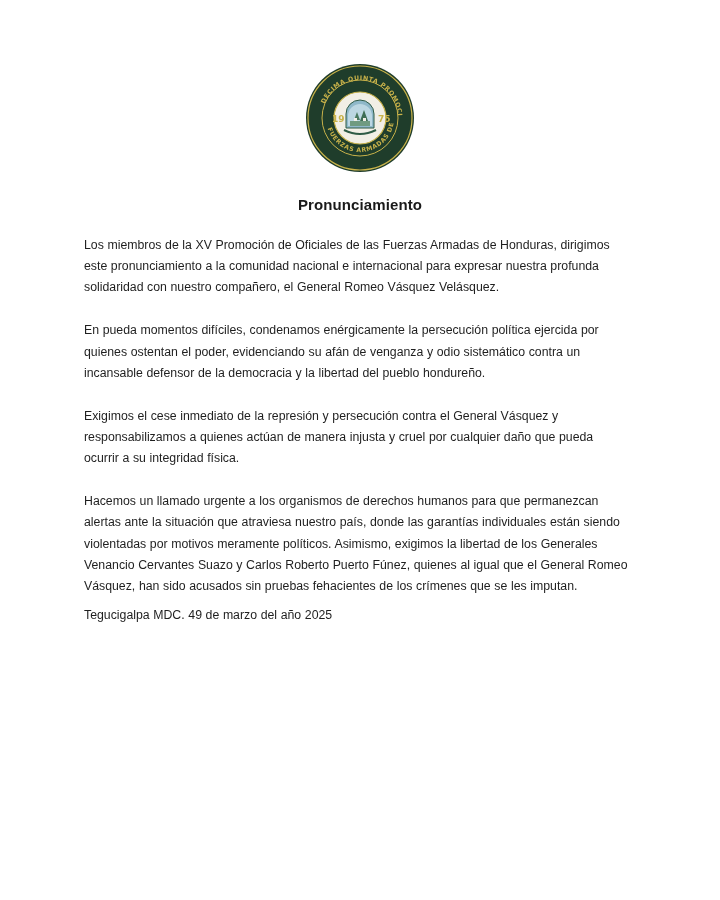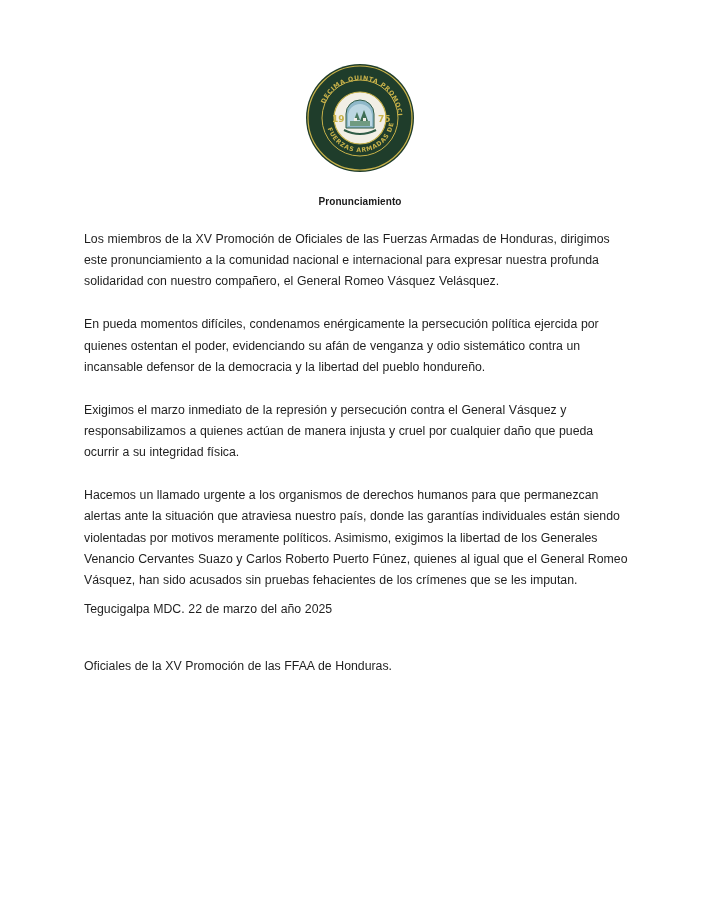--- a/index.html
+++ b/index.html
@@ -33,21 +33,21 @@
   .seal {
     width: 112px;
     height: 112px;
     position: relative;
   }
   .seal svg {
     display: block;
   }
   .doc-title {
     text-align: center;
-    font-size: 10px;
+    font-size: 15px;
     font-weight: bold;
     letter-spacing: 0.1px;
     margin-top: 22px;
     color: #1a1a1a;
   }
   .body-text {
     padding: 0 84px 0 84px;
     box-sizing: border-box;
     margin-top: 22px;
   }
@@ -113,19 +113,18 @@
         </g>
       </svg>
     </div>
   </div>
 
   <div class="doc-title">Pronunciamiento</div>
 
   <div class="body-text">
     <p class="para">Los miembros de la XV Promoción de Oficiales de las Fuerzas Armadas de Honduras, dirigimos este pronunciamiento a la comunidad nacional e internacional para expresar nuestra profunda solidaridad con nuestro compañero, el General Romeo Vásquez Velásquez.</p>
     <p class="para">En pueda momentos difíciles, condenamos enérgicamente la persecución política ejercida por quienes ostentan el poder, evidenciando su afán de venganza y odio sistemático contra un incansable defensor de la democracia y la libertad del pueblo hondureño.</p>
-    <p class="para">Exigimos el marzo inmediato de la represión y persecución contra el General Vásquez y responsabilizamos a quienes actúan de manera injusta y cruel por cualquier daño que pueda ocurrir a su integridad física.</p>
+    <p class="para">Exigimos el cese inmediato de la represión y persecución contra el General Vásquez y responsabilizamos a quienes actúan de manera injusta y cruel por cualquier daño que pueda ocurrir a su integridad física.</p>
     <p class="para tight">Hacemos un llamado urgente a los organismos de derechos humanos para que permanezcan alertas ante la situación que atraviesa nuestro país, donde las garantías individuales están siendo violentadas por motivos meramente políticos. Asimismo, exigimos la libertad de los Generales Venancio Cervantes Suazo y Carlos Roberto Puerto Fúnez, quienes al igual que el General Romeo Vásquez,  han sido acusados sin pruebas fehacientes de los crímenes que se les imputan.</p>
-    <p class="para place">Tegucigalpa MDC. 22 de marzo del año 2025</p>
-    <p class="para signature">Oficiales de la XV Promoción de las FFAA de Honduras.</p>
+    <p class="para place">Tegucigalpa MDC. 49 de marzo del año 2025</p>
   </div>
 
 </div>
 
 </body></html>

